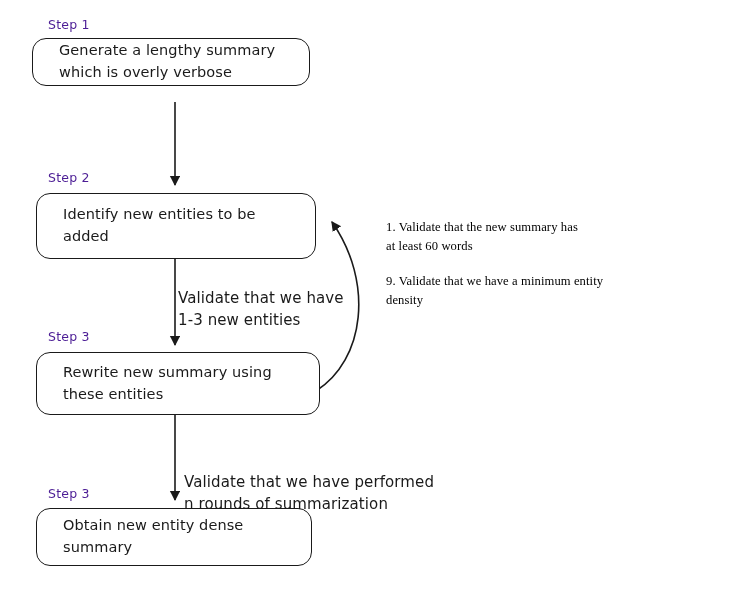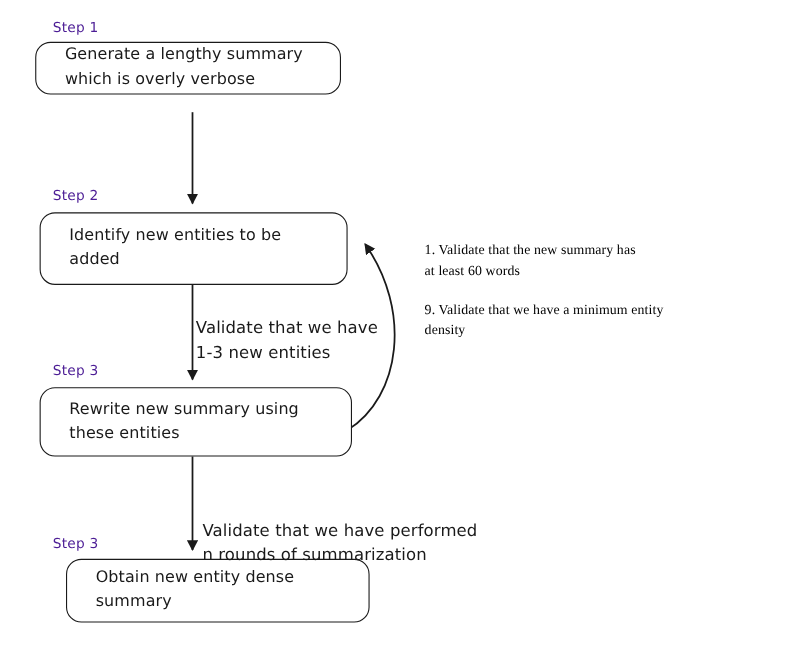--- a/index.html
+++ b/index.html
@@ -143,21 +143,21 @@
   <div class="step-group" style="left:0px; top:0px; width:733px; height:0px;">
     <div class="step-label" style="left:48px; top:329px;">Step 3</div>
     <div class="node-box" style="left:36px; top:352px; width:284px; height:63px;">
       <div class="node-text">Rewrite new summary using
 these entities</div>
     </div>
   </div>
 
   <div class="step-group" style="left:0px; top:0px; width:733px; height:0px;">
     <div class="step-label" style="left:48px; top:486px;">Step 3</div>
-    <div class="node-box" style="left:36px; top:508px; width:276px; height:58px;margin-left:24px;">
+    <div class="node-box" style="left:36px; top:508px; width:276px; height:58px;">
       <div class="node-text">Obtain new entity dense
 summary</div>
     </div>
   </div>
 
   <div class="edge-label" style="left:178px; top:288px;">Validate that we have
 1-3 new entities</div>
 
   <div class="edge-label" style="left:184px; top:442px;margin-top:30px;">Validate that we have performed
 n rounds of summarization</div>

